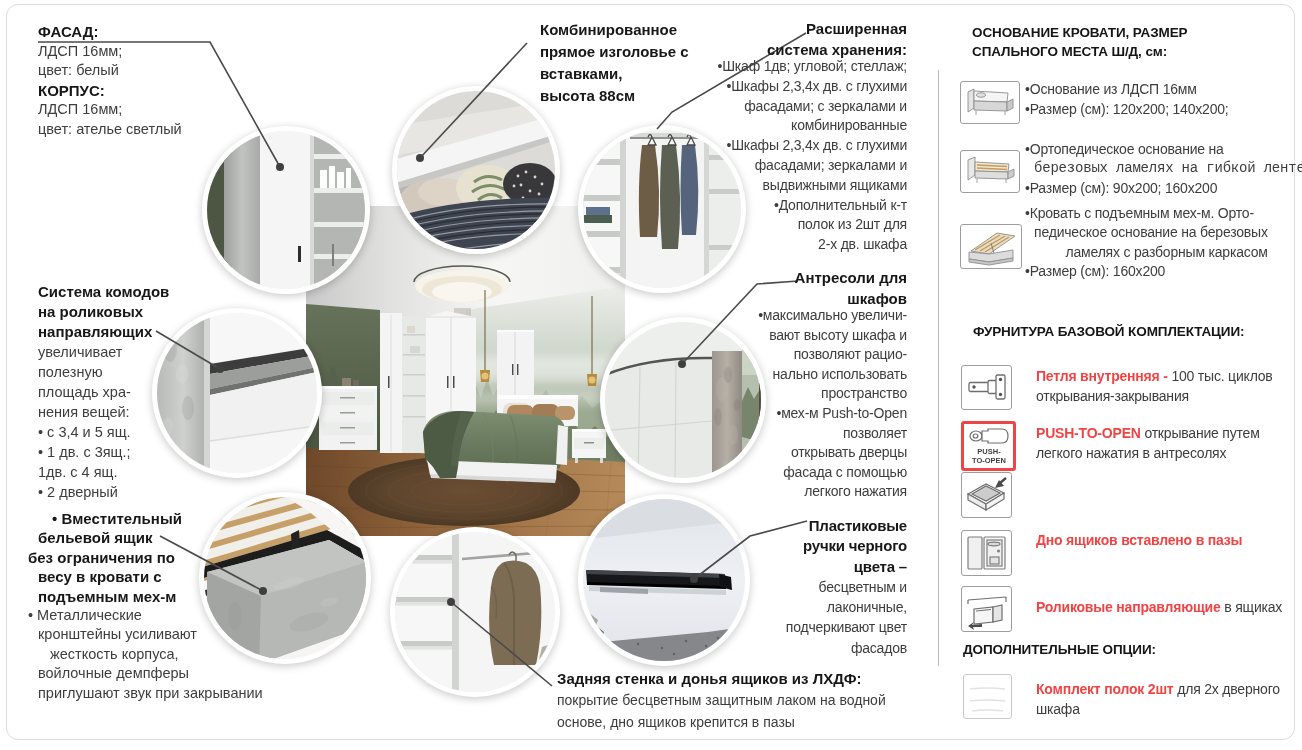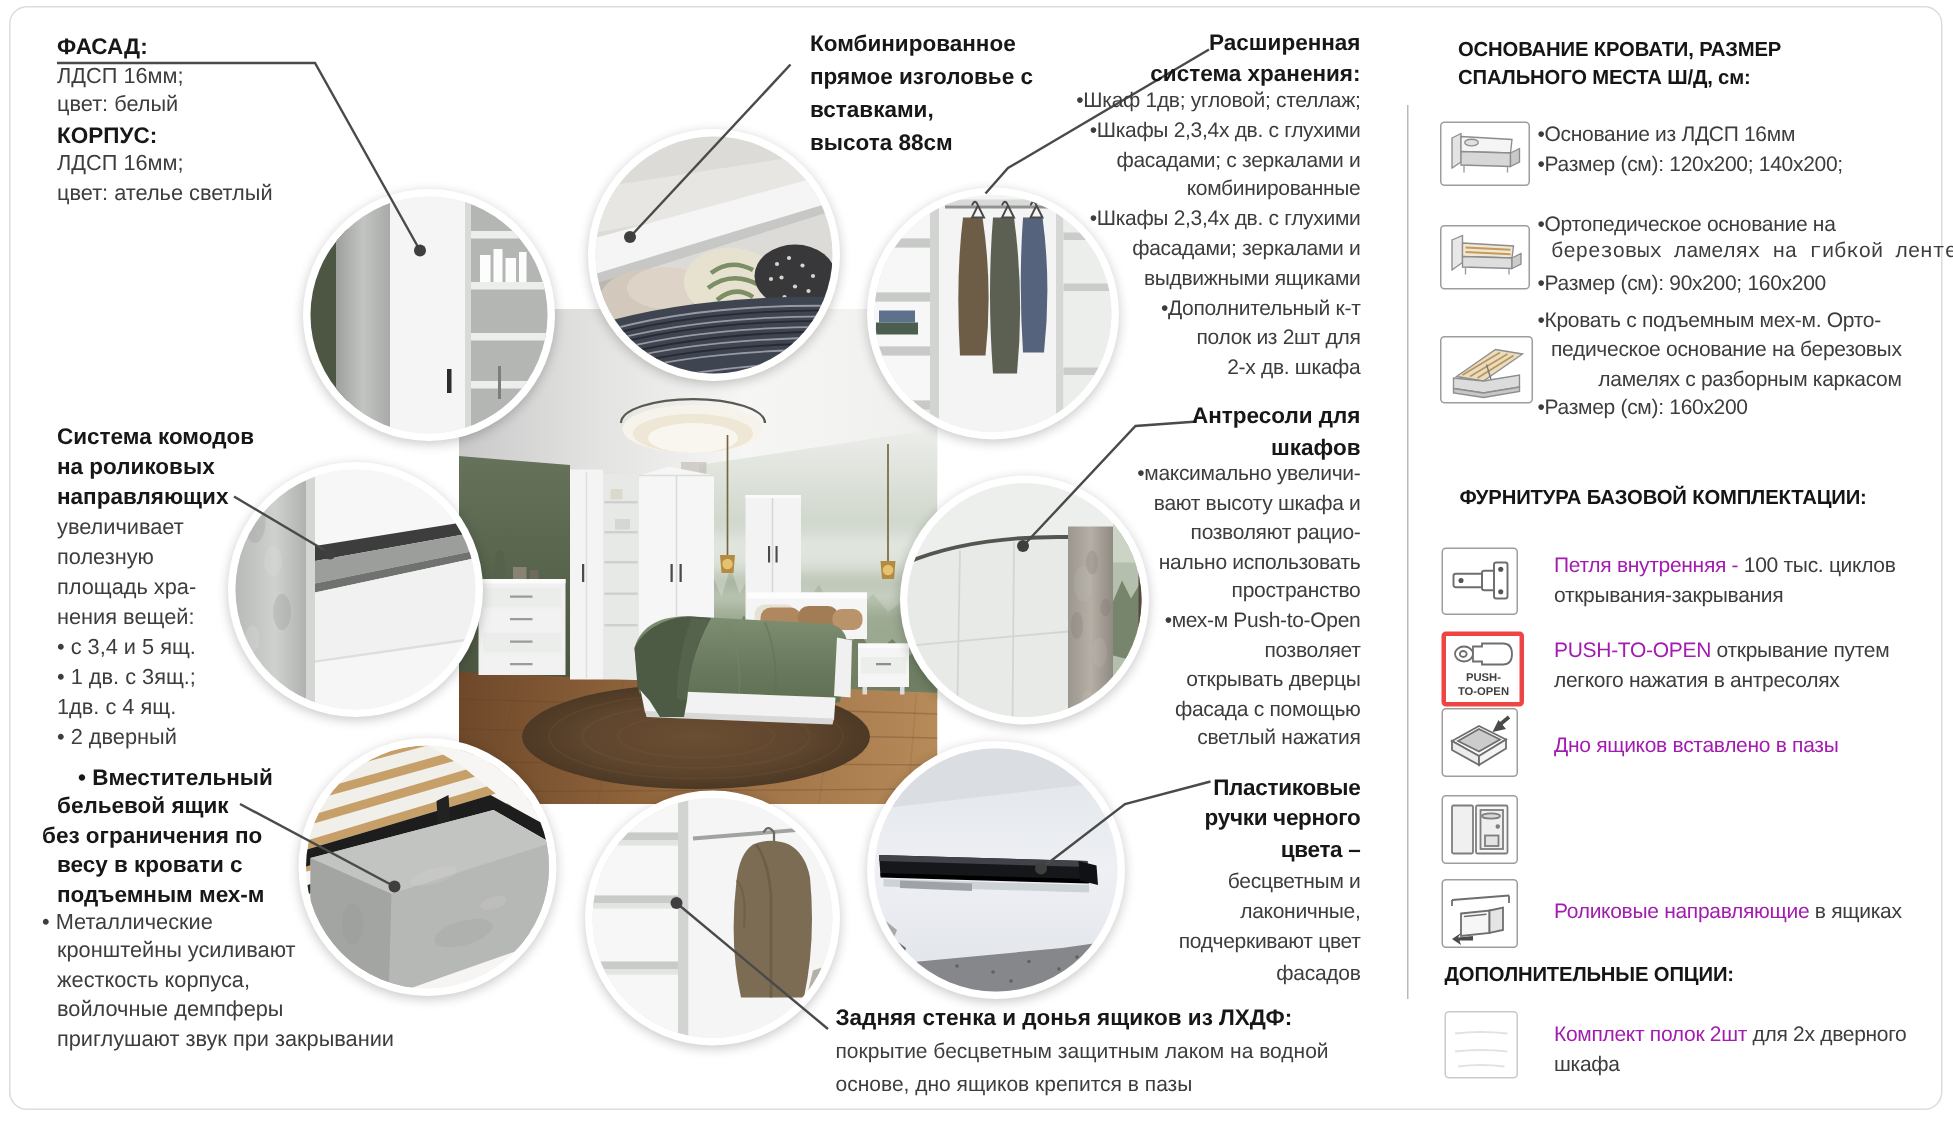--- a/index.html
+++ b/index.html
@@ -5,21 +5,21 @@
   html,body{margin:0;padding:0;}
   body{width:1302px;height:750px;background:#fff;font-family:"Liberation Sans", sans-serif;overflow:hidden;}
   #page{position:relative;width:1302px;height:750px;background:#fff;}
   .abs{position:absolute;}
   .b{font-weight:bold;color:#171717;}
   .t{color:#3d3d3d;font-weight:400;}
   .rt{text-align:right;}
   .hd{font-weight:bold;color:#151515;}
   .nw{white-space:nowrap;}
   .r{font-size:14px;letter-spacing:-0.2px;color:#3d3d3d;line-height:20px;white-space:nowrap;}
-  .rb{font-weight:normal;color:#a21caf;}
+  .rb{font-weight:bold;color:#ef4444;margin-top:44px;}
 </style>
 </head>
 <body>
 <div id="page">
 
 <div class="abs" style="left:6px;top:4px;width:1287px;height:734px;border:1px solid #dcdcdc;border-radius:12px;"></div>
 
 <div class="abs" style="left:306px;top:206px;width:319px;height:330px;">
 <svg width="319" height="330" viewBox="0 0 319 330">
   <defs>
@@ -584,21 +584,21 @@
 </div>
 
 <div class="abs nw" style="left:28px;top:509px;font-size:14.5px;line-height:19.4px;">
   <div class="b" style="font-size:15px;margin-left:24px;">•&nbsp;<span>Вместительный</span></div>
   <div class="b" style="font-size:15px;margin-left:10px;">бельевой ящик</div>
   <div class="b" style="font-size:15px;">без ограничения по</div>
   <div class="b" style="font-size:15px;margin-left:10px;">весу в кровати с</div>
   <div class="b" style="font-size:15px;margin-left:10px;">подъемным мех-м</div>
   <div class="t">• Металлические</div>
   <div class="t" style="margin-left:10px;">кронштейны усиливают</div>
-  <div class="t" style="margin-left:10px;">жесткость корпуса,</div>
+  <div class="t" style="margin-left:22px;">жесткость корпуса,</div>
   <div class="t" style="margin-left:10px;">войлочные демпферы</div>
   <div class="t" style="margin-left:10px;">приглушают звук при закрывании</div>
 </div>
 
 <div class="abs nw" style="left:540px;top:19px;font-size:15px;line-height:22px;">
   <div class="b">Комбинированное</div>
   <div class="b">прямое изголовье с</div>
   <div class="b">вставками,</div>
   <div class="b">высота 88см</div>
 </div>
@@ -629,21 +629,21 @@
 <div class="abs rt nw" style="left:640px;top:306px;width:267px;font-size:14px;line-height:19.6px;letter-spacing:-0.2px;">
   <div class="t">•максимально увеличи-</div>
   <div class="t">вают высоту шкафа и</div>
   <div class="t">позволяют рацио-</div>
   <div class="t">нально использовать</div>
   <div class="t">пространство</div>
   <div class="t">•мех-м Push-to-Open</div>
   <div class="t">позволяет</div>
   <div class="t">открывать дверцы</div>
   <div class="t">фасада с помощью</div>
-  <div class="t">светлый нажатия</div>
+  <div class="t">легкого нажатия</div>
 </div>
 
 <div class="abs rt nw" style="left:640px;top:516px;width:267px;font-size:14px;line-height:20.3px;letter-spacing:-0.2px;">
   <div class="b" style="font-size:15px;">Пластиковые</div>
   <div class="b" style="font-size:15px;">ручки черного</div>
   <div class="b" style="font-size:15px;">цвета –</div>
   <div class="t">бесцветным и</div>
   <div class="t">лаконичные,</div>
   <div class="t">подчеркивают цвет</div>
   <div class="t">фасадов</div>

